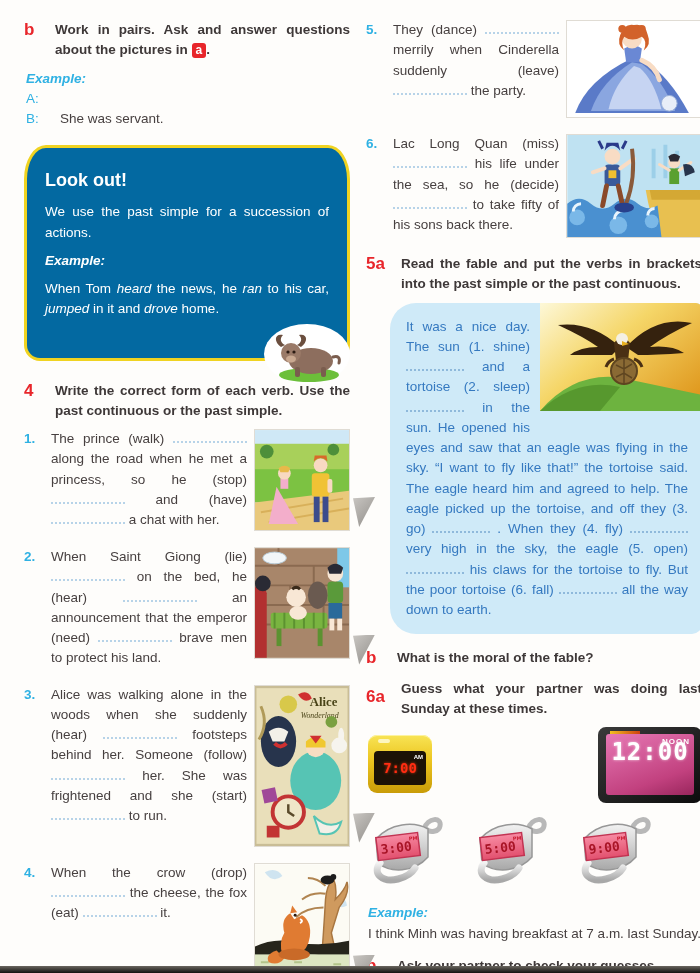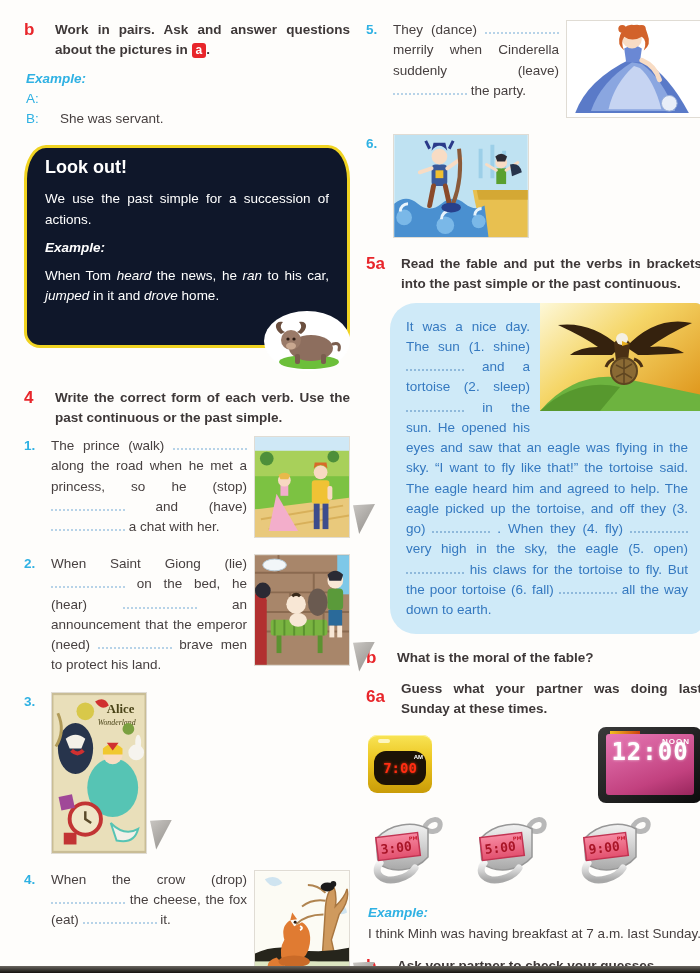--- a/index.html
+++ b/index.html
@@ -27,23 +27,23 @@
   }
 
   
   .example { margin:4px 0 12px 2px; }
   .ex-title { color:#2fb1e3; font-style:italic; font-weight:bold; }
   .ex-line { display:flex; }
   .ex-speaker { color:#2fb1e3; width:34px; flex-shrink:0; }
 
   
   .lookout {
-    position:relative; margin:16px 0 40px 0; background:#0f172a;
+    position:relative; margin:16px 0 20px 0; background:#0369a1;
     border:3px solid #f0d321; border-radius:22px 22px 16px 16px / 34px 34px 16px 16px;
-    padding:6px 18px 30px 18px; color:#ffffff;
+    padding:19px 18px 30px 18px; color:#ffffff;
   }
   .lookout h2 { font-size:18px; margin-bottom:8px; }
   .lookout p { margin-bottom:8px; text-align:justify; }
   .lookout .lo-ex { font-style:italic; font-weight:bold; }
   .lookout em { font-style:italic; font-weight:normal; }
   .buffalo { position:absolute; right:-4px; bottom:-34px; }
 
   
   .item { display:flex; gap:7px; margin-bottom:16px; }
   .item-num { color:#2fb1e3; font-weight:bold; width:20px; flex-shrink:0; }
@@ -79,21 +79,21 @@
     position:relative; width:64px; height:58px; margin-top:8px;
     background:linear-gradient(180deg,#f8e455 0%,#ecc41e 45%,#c99c08 100%);
     border-radius:9px; box-shadow:inset 0 1px 0 #fdf3a0;
   }
   .clock-yellow .btn {
     position:absolute; top:4px; left:10px; width:12px; height:4px;
     background:#fdf6c0; border-radius:2px;
   }
   .clock-yellow .disp {
     position:absolute; left:6px; right:6px; top:16px; bottom:8px;
-    background:#1c1206; border-radius:12px;
+    background:#1c1206; border-radius:4px;
     display:flex; align-items:center; justify-content:center;
   }
   .digits-red {
     color:#ff2d12; font-family:"DejaVu Sans Mono",monospace; font-weight:bold;
     font-size:14px; text-shadow:0 0 3px rgba(255,60,20,.8);
   }
   .clock-yellow .mer {
     position:absolute; top:2px; right:3px; color:#fff; font-size:6px; font-weight:bold;
   }
   .clock-pink {
@@ -229,20 +229,21 @@
             <rect x="76" y="72" width="5" height="12" fill="#f8e7d5"></rect>
             <rect x="84" y="72" width="5" height="12" fill="#f8e7d5"></rect>
             <ellipse cx="64" cy="48" rx="10" ry="14" fill="#6a5a50"></ellipse>
           </svg>
           <span class="tri"></span>
         </span>
       </div>
 
       <div class="item">
         <span class="item-num">3.</span>
+        <span class="item-text">Alice was walking alone in the woods when she suddenly (hear) <span class="blank"></span> footsteps behind her. Someone (follow) <span class="blank"></span> her. She was frightened and she (start) <span class="blank"></span> to run.</span>
         <span class="item-pic">
           <svg width="96" height="162" viewBox="0 0 96 162">
             <rect width="96" height="162" fill="#e9dfba"></rect>
             <rect width="96" height="162" fill="none" stroke="#c9bd96" stroke-width="3"></rect>
             <text x="70" y="20" font-family="Liberation Serif, serif" font-size="13" font-weight="bold" fill="#4a4418" text-anchor="middle">Alice</text>
             <text x="66" y="32" font-family="Liberation Serif, serif" font-size="8" font-style="italic" fill="#4a4418" text-anchor="middle">Wonderland</text>
             <ellipse cx="24" cy="56" rx="18" ry="26" fill="#27344c"></ellipse>
             <path d="M14,46 q10,-8 20,0 l-4,10 -12,0 Z" fill="#f3f0e8"></path>
             <path d="M20,58 q6,6 12,0" stroke="#d03030" stroke-width="4" fill="none"></path>
             <circle cx="34" cy="18" r="9" fill="#d8c84a"></circle>
@@ -310,20 +311,21 @@
             <circle cx="56" cy="8" r="4" fill="#d2622a"></circle>
             <circle cx="76" cy="8" r="4" fill="#d2622a"></circle>
             <path d="M76,40 q14,6 18,20" stroke="#f8dcc4" stroke-width="5" fill="none" stroke-linecap="round"></path>
             <circle cx="104" cy="84" r="8" fill="#e8eef8" stroke="#9ab0d8"></circle>
           </svg>
         </span>
       </div>
 
       <div class="item">
         <span class="item-num">6.</span>
+        <span class="item-text">Lac Long Quan (miss) <span class="blank"></span> his life under the sea, so he (decide) <span class="blank"></span> to take fifty of his sons back there.</span>
         <span class="item-pic">
           <svg width="136" height="104" viewBox="0 0 136 104">
             <rect width="136" height="104" fill="#bfe2f2"></rect>
             <path d="M88,14 v30 M100,10 v34 M112,16 v28" stroke="#9ccfe8" stroke-width="4"></path>
             <path d="M80,56 h56 v48 h-44 q-8,-24 -12,-48" fill="#e8c050"></path>
             <path d="M84,56 h52 v10 h-50 Z" fill="#d4a834"></path>
             <rect x="104" y="34" width="10" height="16" fill="#5aa030"></rect>
             <circle cx="109" cy="28" r="6" fill="#f8dcc4"></circle>
             <path d="M103,22 q6,-6 12,0 l-2,5 -8,0 Z" fill="#2a2a34"></path>
             <path d="M114,36 l12,-8 M104,36 l-10,-6" stroke="#f8dcc4" stroke-width="3" stroke-linecap="round"></path>

